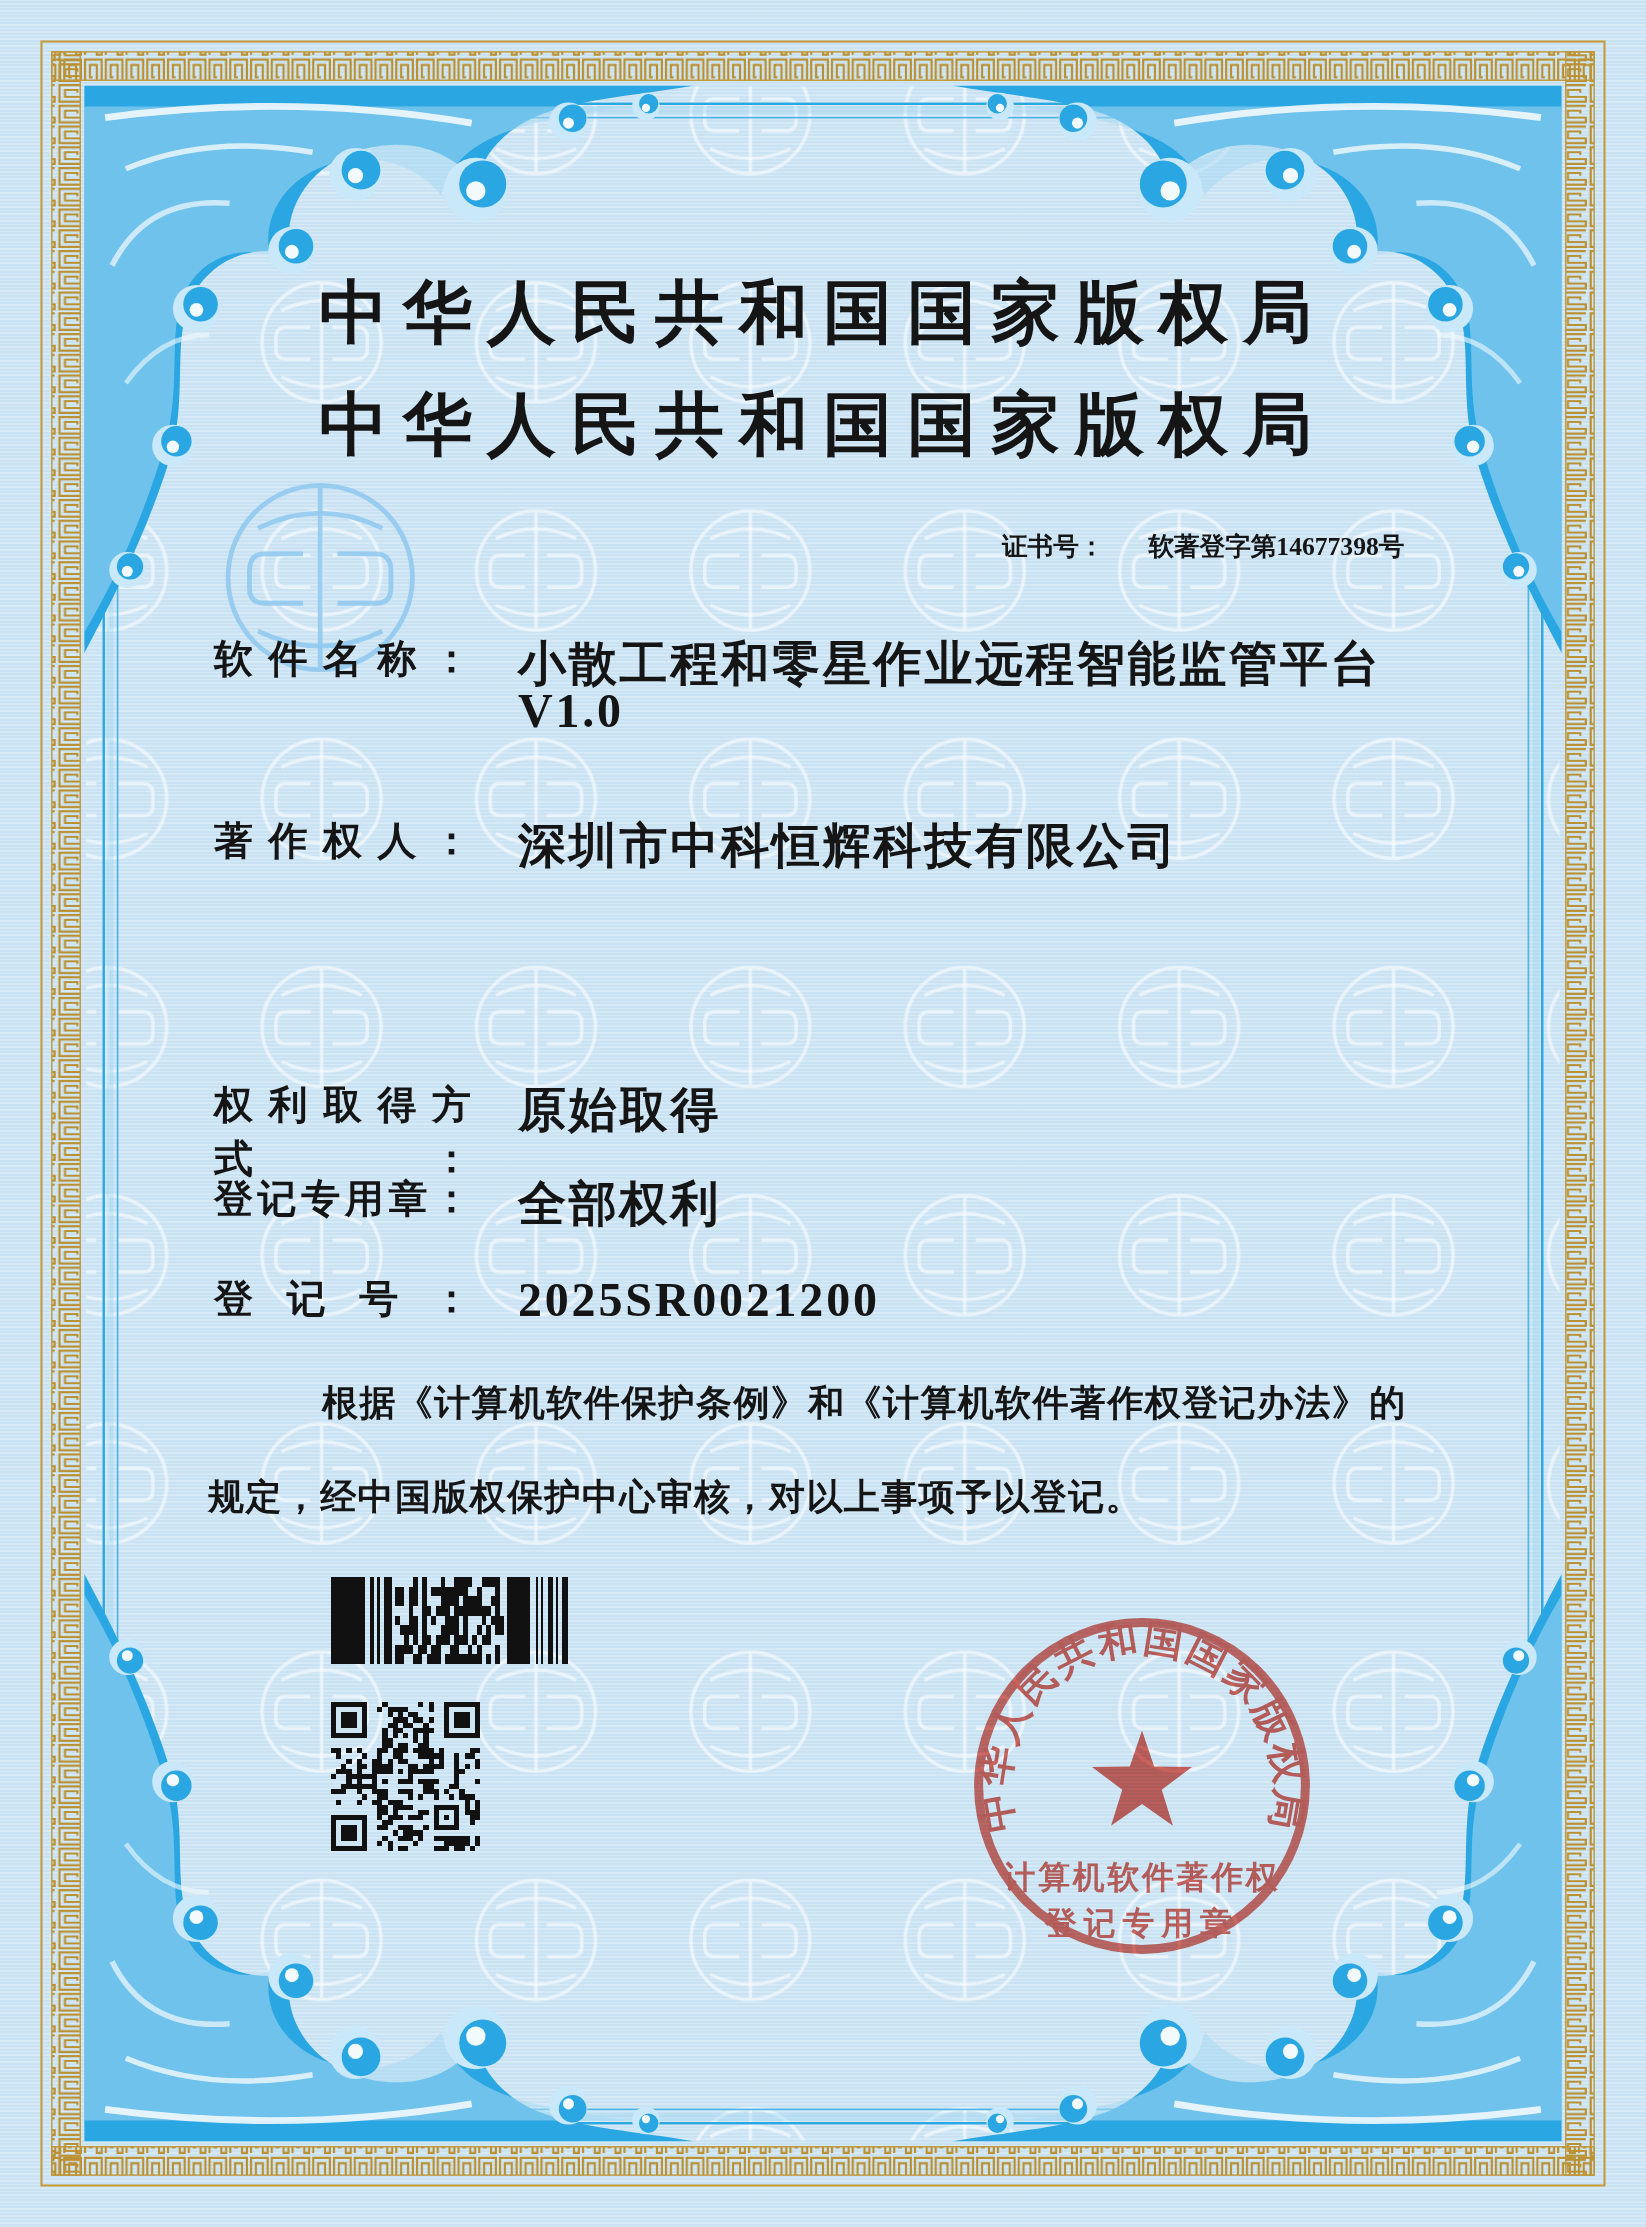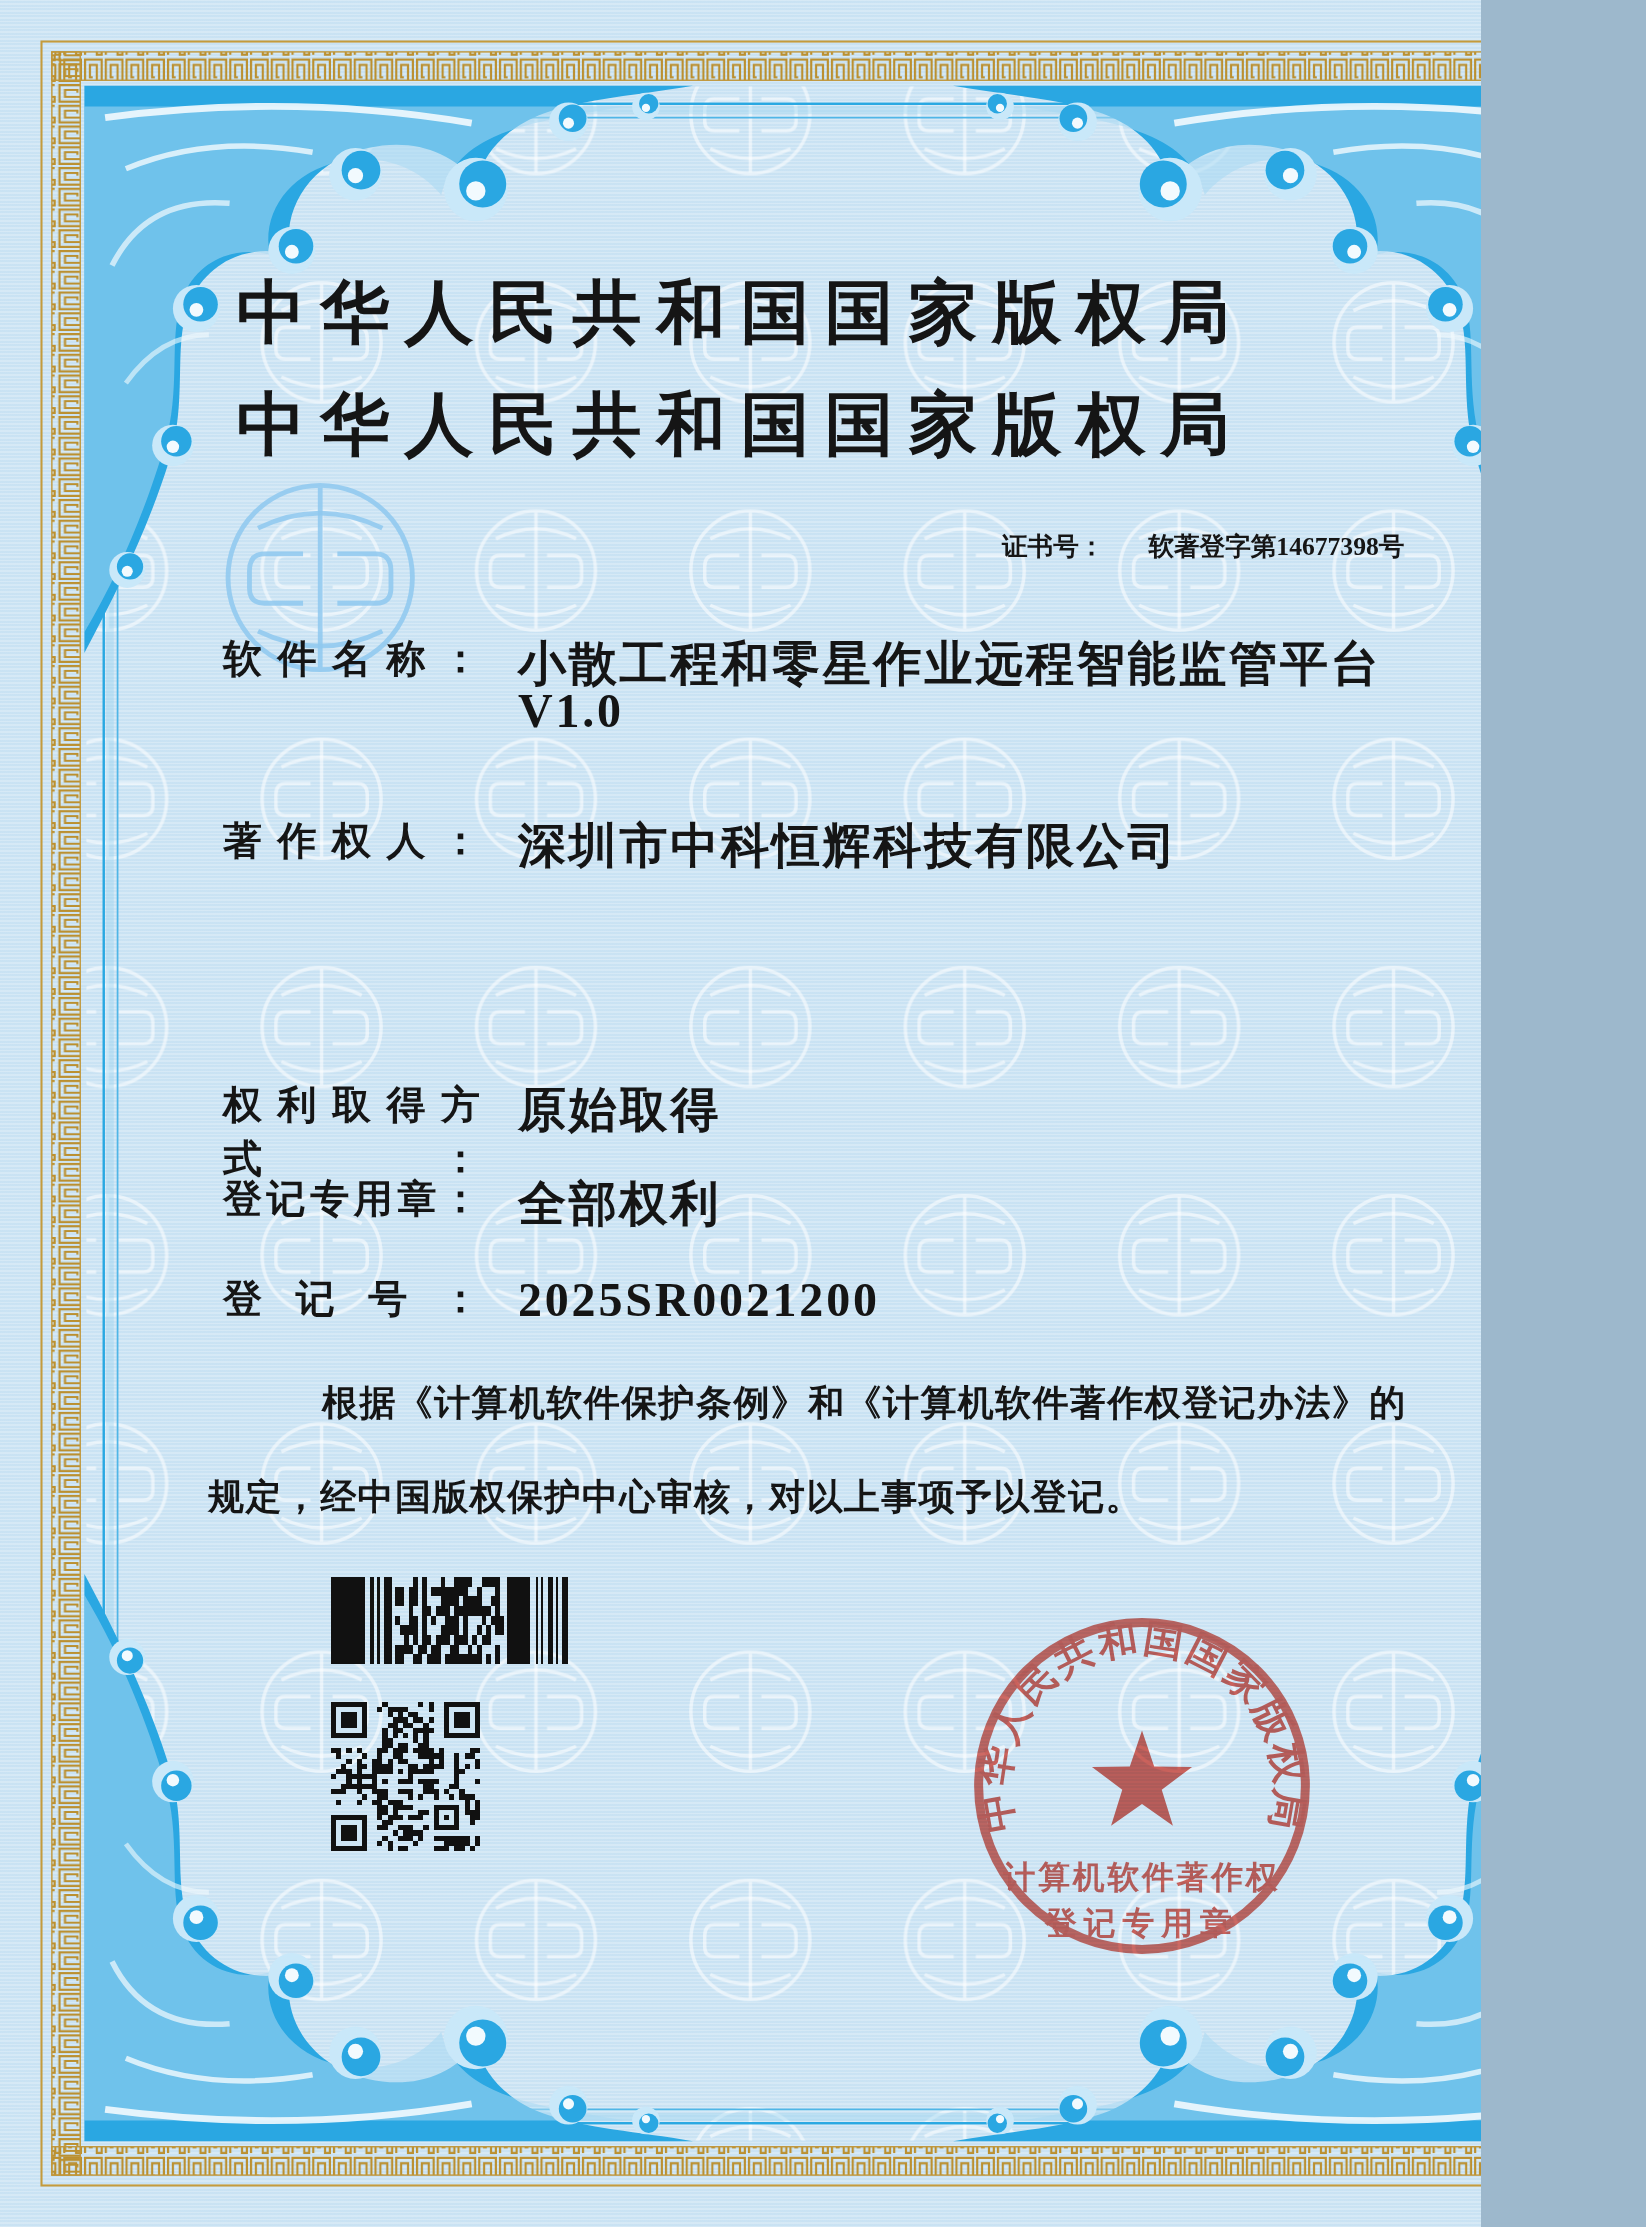--- a/index.html
+++ b/index.html
@@ -1,28 +1,28 @@
 <!DOCTYPE html>
 <html style="font-size:11px"><head>
 <meta charset="utf-8">
 <style>
   html,body{margin:0;padding:0;background:#9db8cc;}
   #cert{
-    position:relative;width:1481px;height:2227px;overflow:hidden;
+    position:relative;width:1646px;height:2227px;overflow:hidden;
     background:#cee5f4;
     background-image:repeating-linear-gradient(0deg, rgba(255,255,255,.16) 0 1.4px, rgba(168,208,238,.12) 1.4px 3.5px);
     font-family:"Liberation Serif","DejaVu Serif",serif;color:#151515;
   }
   .abs{position:absolute;}
   .deco{position:absolute;left:0;top:0;pointer-events:none;}
   .title{left:0;right:0;text-align:center;font-weight:700;font-size:69px;letter-spacing:15px;white-space:nowrap;}
   #title1{top:267px;}
   #title2{top:379px;}
   #certno{left:1002px;top:529px;font-size:25.6px;font-weight:600;display:flex;gap:44px;white-space:nowrap;}
-  .flabel{left:214px;width:257px;font-size:39px;font-weight:700;text-align:justify;text-align-last:justify;white-space:normal;margin-left:9px;}
+  .flabel{left:214px;width:257px;font-size:39px;font-weight:700;text-align:justify;text-align-last:justify;white-space:normal;}
   .fvalue{left:518px;font-size:48px;font-weight:700;letter-spacing:2.8px;white-space:nowrap;}
   .stmt{font-size:36px;font-weight:600;letter-spacing:1.4px;white-space:nowrap;}
   #seal-svg{mix-blend-mode:multiply;opacity:.9;}
   #date{left:986px;top:2010px;width:325px;text-align:center;font-size:38px;font-weight:600;letter-spacing:1.4px;}
   svg{display:block;}
 </style>
 </head>
 <body>
 
 <div id="cert">

